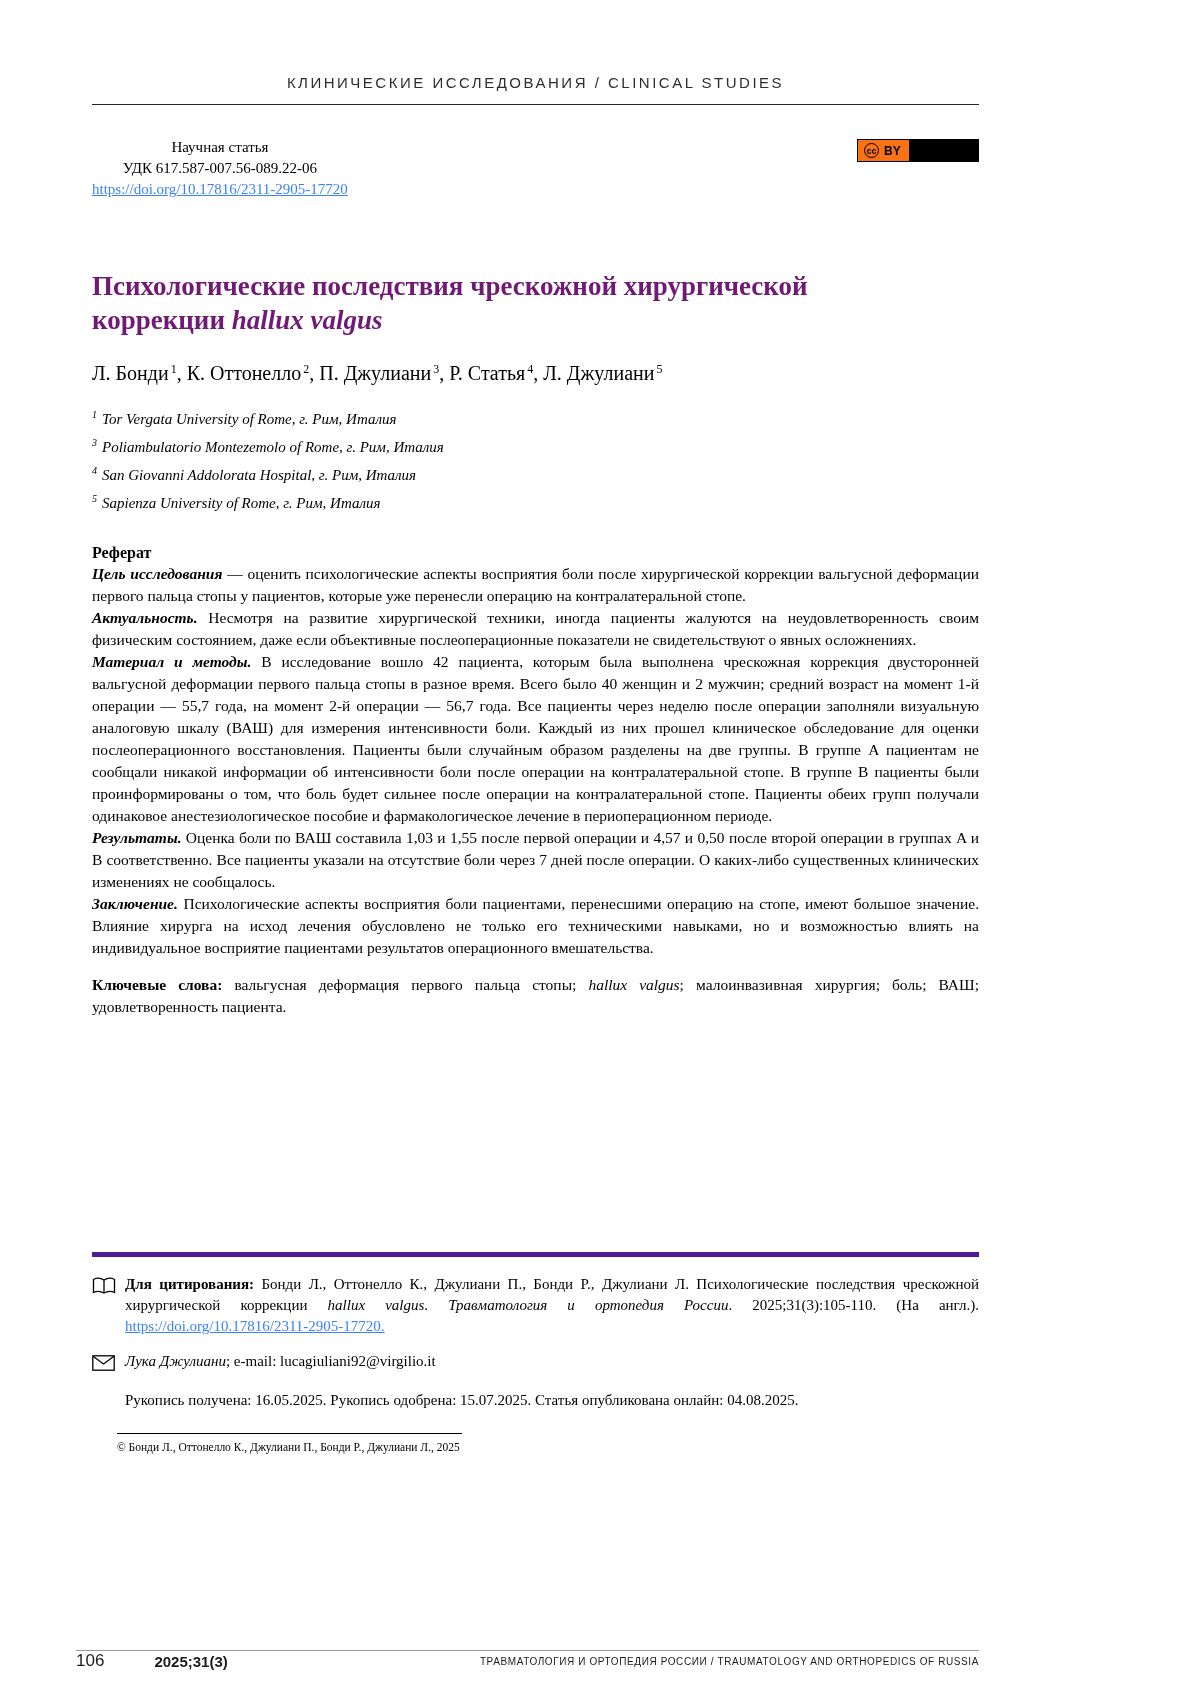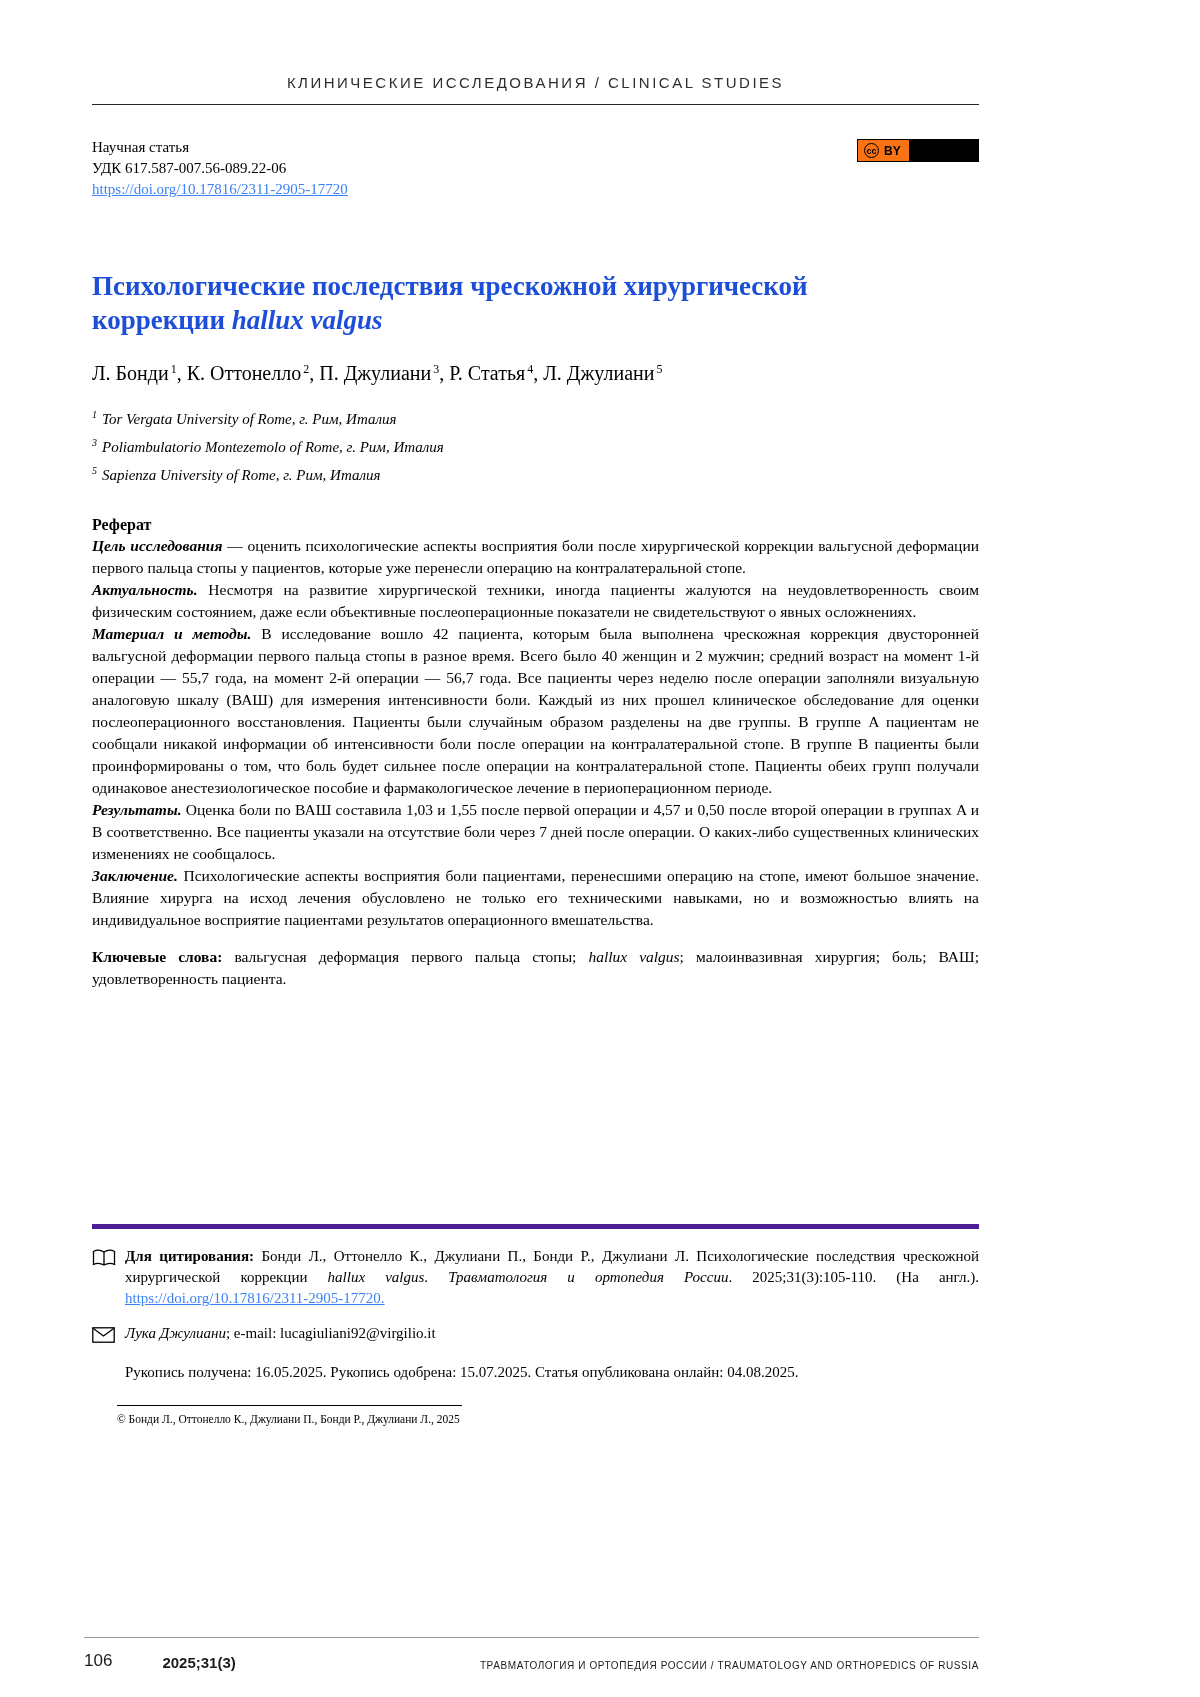--- a/index.html
+++ b/index.html
@@ -19,21 +19,21 @@
     text-align:center;
     font-family:"Liberation Sans", sans-serif;
     font-size:15px;
     letter-spacing:2.5px;
     color:#2e2e2e;
     padding-bottom:13px;
     border-bottom:1.5px solid #262626;
   }
 
   
-  .meta-row { display:flex; justify-content:space-between; align-items:flex-start; margin-top:32px; }
+  .meta-row { display:flex; justify-content:space-between; align-items:flex-start; margin-top:32px;text-align:center; }
   .meta-left { font-size:15px; line-height:1.4; }
   .link { color:#3b82f6; text-decoration:underline; cursor:pointer; }
 
   
   .cc-badge {
     width:122px; height:23px;
     border:1px solid #000;
     display:flex; align-items:center;
     background:#f97316; overflow:hidden;
     margin-top:2px;
@@ -49,21 +49,21 @@
   }
   .cc-by-text { font-family:"Liberation Sans", sans-serif; font-weight:bold; font-size:12px; margin-right:8px; }
   .cc-fill { flex:1; background:#000; height:100%; }
 
   
   .article-title {
     margin-top:70px;
     font-size:27px;
     line-height:1.25;
     font-weight:bold;
-    color:#1d4ed8;
+    color:#701a75;
   }
 
   
   .authors { margin-top:24px; font-size:20px; }
   .authors sup { font-size:12px; margin-left:2px; }
 
   
   .affiliations { margin-top:24px; }
   .affiliation { font-style:italic; font-size:15px; margin-bottom:9px; }
   .affiliation sup { font-size:10px; margin-right:5px; }
@@ -84,24 +84,23 @@
   .cite-row { display:flex; align-items:flex-start; margin-bottom:15px; }
   .cite-icon { flex:0 0 26px; margin-right:7px; padding-top:3px; }
   .cite-text { font-size:15px; line-height:1.4; text-align:justify; }
   .corr-text { font-size:15px; padding-top:1px; }
   .dates-line { margin-left:33px; margin-top:17px; font-size:15px; }
   .copyright-rule { margin:24px 0 7px 25px; width:345px; border-top:1px solid #000; }
   .copyright-line { margin-left:25px; font-size:11.5px; }
 
   
   .footer {
-    position:absolute; left:84px; right:92px; bottom:26px;
+    position:absolute; left:76px; right:92px; bottom:26px;
     border-top:1px solid #9a9a9a;
-    padding-top:13px;
-    display:flex; align-items:flex-end;
+    display:flex; align-items:center;
     font-family:"Liberation Sans", sans-serif;
     color:#1c1c1c;
   }
   .footer-page { font-size:17px; }
   .footer-issue { font-weight:bold; font-size:15px; margin-left:50px; }
   .footer-journal { margin-left:auto; font-size:10px; letter-spacing:0.6px; }
 </style>
 </head>
 <body>
 
@@ -130,20 +129,21 @@
       <span>коррекции </span><span class="it">hallux valgus</span>
     </h1>
 
     <div class="authors">
       <span><span>Л. Бонди</span><sup>1</sup><span>, </span></span><span><span>К. Оттонелло</span><sup>2</sup><span>, </span></span><span><span>П. Джулиани</span><sup>3</sup><span>, </span></span><span><span>Р. Статья</span><sup>4</sup><span>, </span></span><span><span>Л. Джулиани</span><sup>5</sup><span></span></span>
     </div>
 
     <div class="affiliations">
       <div class="affiliation"><sup>1</sup><span>Tor Vergata University of Rome, г. Рим, Италия</span></div>
       <div class="affiliation"><sup>3</sup><span>Poliambulatorio Montezemolo of Rome, г. Рим, Италия</span></div>
+      <div class="affiliation"><sup>4</sup><span>San Giovanni Addolorata Hospital, г. Рим, Италия</span></div>
       <div class="affiliation"><sup>5</sup><span>Sapienza University of Rome, г. Рим, Италия</span></div>
     </div>
 
     <div class="abstract">
       <div class="abstract-heading">Реферат</div>
       <p class="abs-par"><span class="sec-label">Цель исследования</span> <span>— оценить психологические аспекты восприятия боли после хирургической коррекции вальгусной деформации первого пальца стопы у пациентов, которые уже перенесли операцию на контралатеральной стопе.</span></p>
       <p class="abs-par"><span class="sec-label">Актуальность.</span> <span>Несмотря на развитие хирургической техники, иногда пациенты жалуются на неудовлетворенность своим физическим состоянием, даже если объективные послеоперационные показатели не свидетельствуют о явных осложнениях.</span></p>
       <p class="abs-par"><span class="sec-label">Материал и методы.</span> <span>В исследование вошло 42 пациента, которым была выполнена чрескожная коррекция двусторонней вальгусной деформации первого пальца стопы в разное время. Всего было 40 женщин и 2 мужчин; средний возраст на момент 1-й операции — 55,7 года, на момент 2-й операции — 56,7 года. Все пациенты через неделю после операции заполняли визуальную аналоговую шкалу (ВАШ) для измерения интенсивности боли. Каждый из них прошел клиническое обследование для оценки послеоперационного восстановления. Пациенты были случайным образом разделены на две группы. В группе A пациентам не сообщали никакой информации об интенсивности боли после операции на контралатеральной стопе. В группе B пациенты были проинформированы о том, что боль будет сильнее после операции на контралатеральной стопе. Пациенты обеих групп получали одинаковое анестезиологическое пособие и фармакологическое лечение в периоперационном периоде.</span></p>
       <p class="abs-par"><span class="sec-label">Результаты.</span> <span>Оценка боли по ВАШ составила 1,03 и 1,55 после первой операции и 4,57 и 0,50 после второй операции в группах A и B соответственно. Все пациенты указали на отсутствие боли через 7 дней после операции. О каких-либо существенных клинических изменениях не сообщалось.</span></p>
       <p class="abs-par"><span class="sec-label">Заключение.</span> <span>Психологические аспекты восприятия боли пациентами, перенесшими операцию на стопе, имеют большое значение. Влияние хирурга на исход лечения обусловлено не только его техническими навыками, но и возможностью влиять на индивидуальное восприятие пациентами результатов операционного вмешательства.</span></p>

